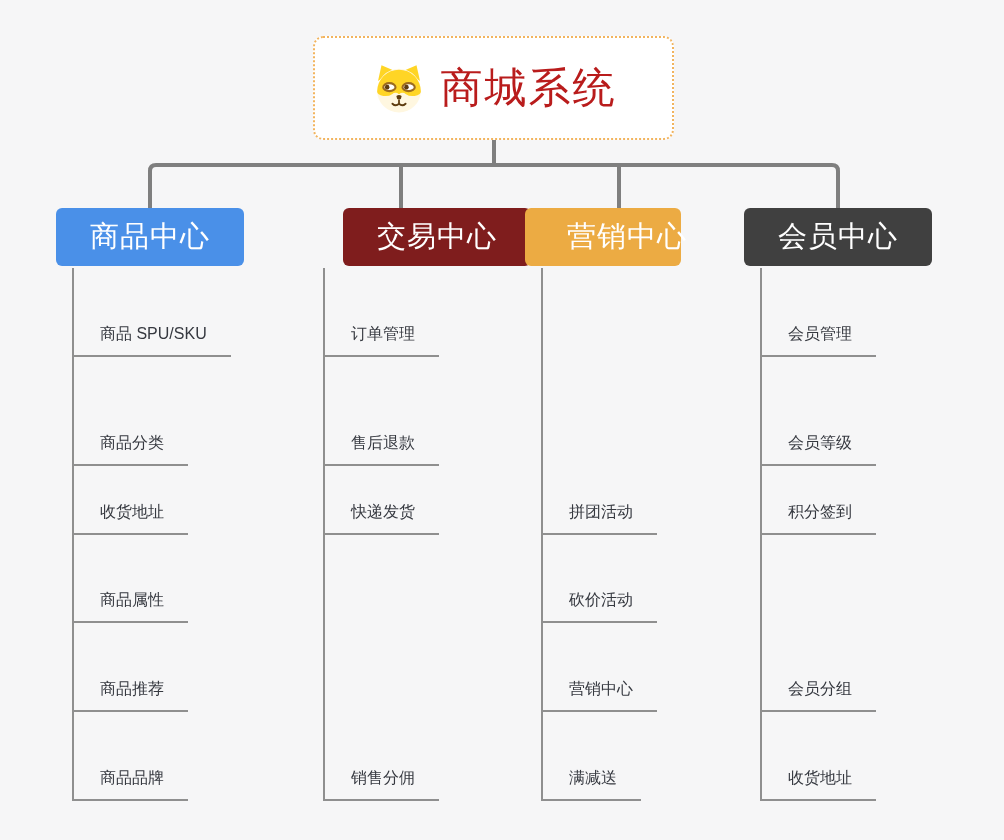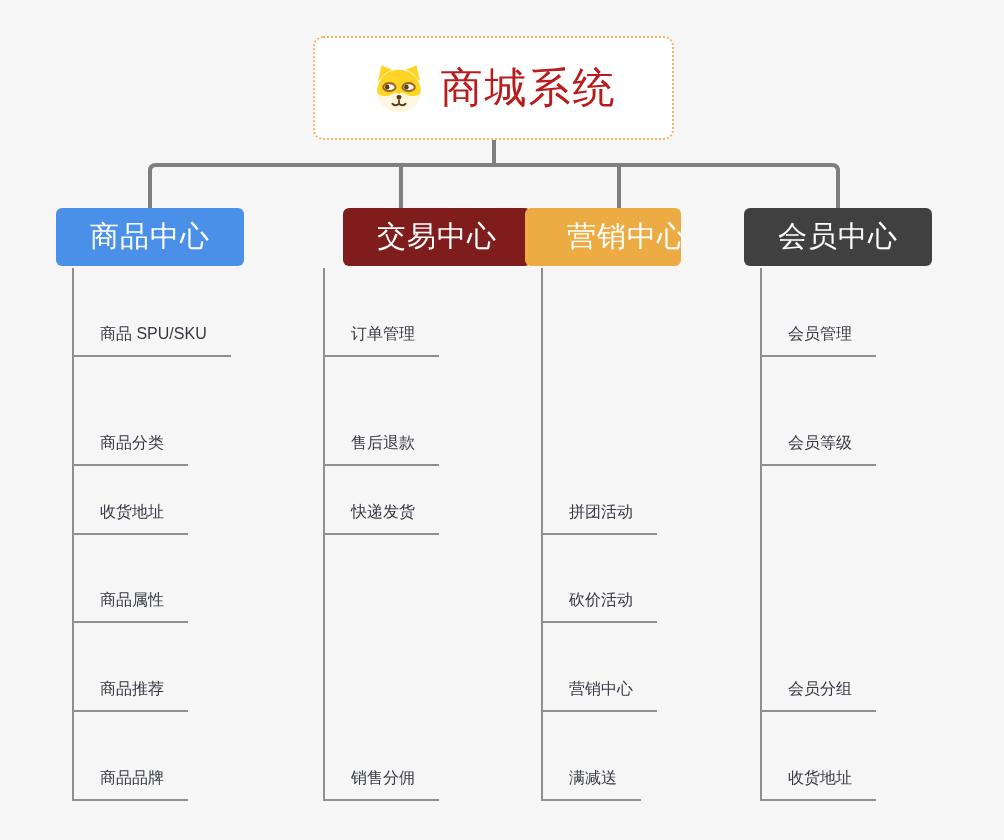--- a/index.html
+++ b/index.html
@@ -142,16 +142,17 @@
   <div class="item c1 r2">快递发货</div>
   <div class="item c1 r5">销售分佣</div>
 
   <div class="item c2 r2">拼团活动</div>
   <div class="item c2 r3">砍价活动</div>
   <div class="item c2 r4">营销中心</div>
   <div class="item c2 r5">满减送</div>
 
   <div class="item c3 r0">会员管理</div>
   <div class="item c3 r1">会员等级</div>
+  <div class="item c3 r2">积分签到</div>
   <div class="item c3 r4">会员分组</div>
   <div class="item c3 r5">收货地址</div>
 
 </div>
 
 </body></html>

